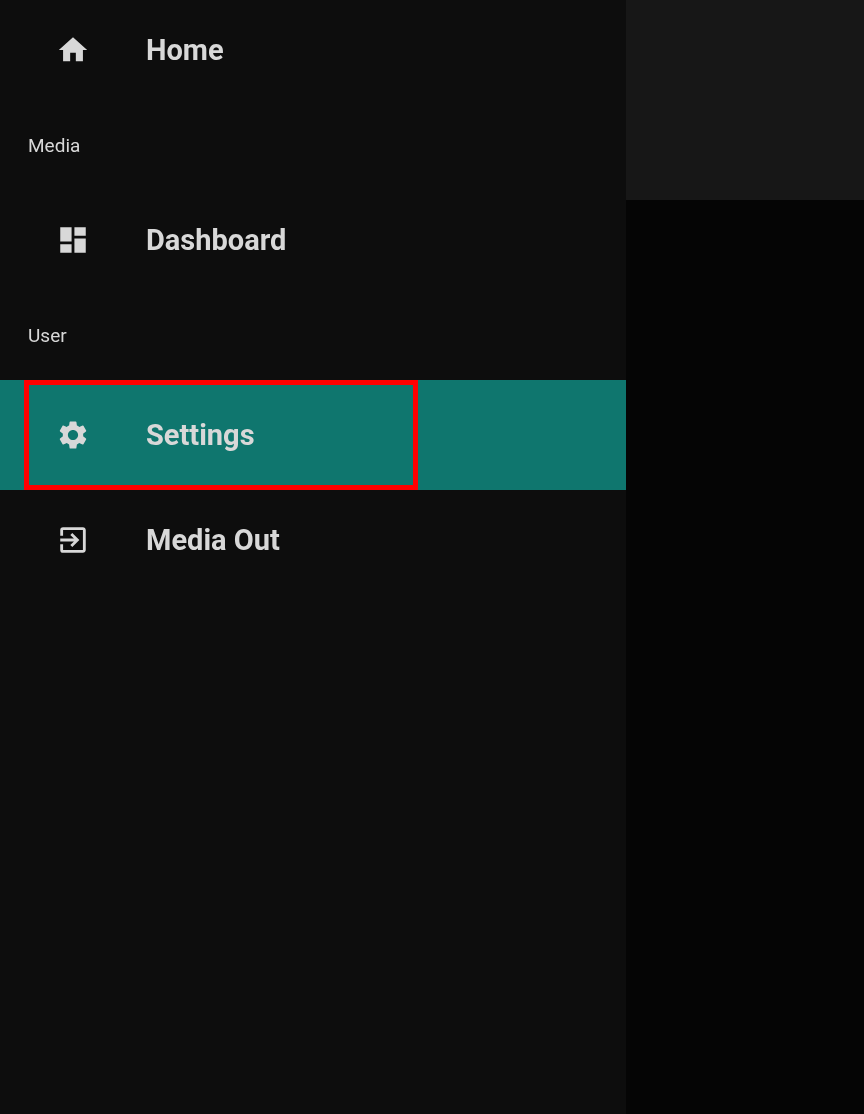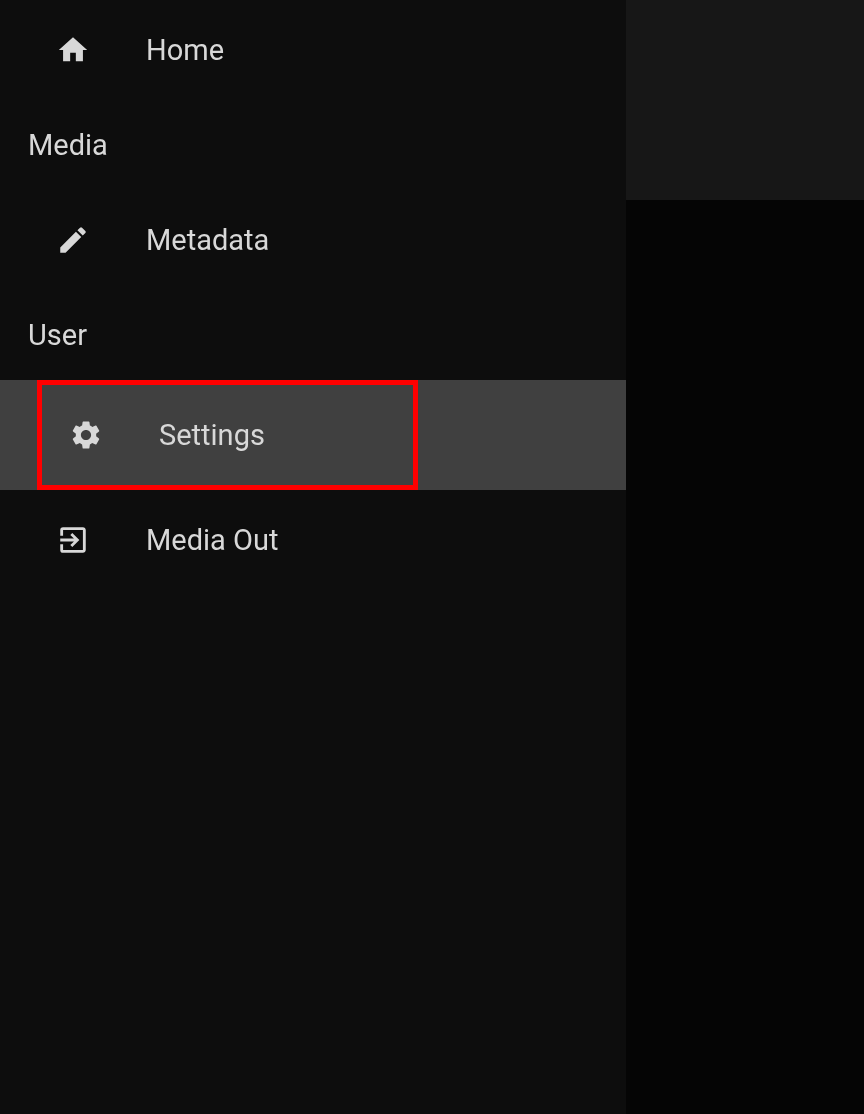--- a/index.html
+++ b/index.html
@@ -50,62 +50,61 @@
       display: flex;
       align-items: center;
       justify-content: center;
       flex-shrink: 0;
       fill: #d8d8d8;
     }
     .nav-label {
       font-size: 29px;
       margin-left: 56px;
       color: #d8d8d8;
-      font-weight: 400;
+      font-weight: 700;
     }
     .section-header {
-      font-size: 29px;
+      font-size: 19px;
       color: #d8d8d8;
       padding-left: 28px;
       height: 90px;
       display: flex;
       align-items: center;
       font-weight: 400;
     }
     .settings-wrapper {
-      background: #404040;
-      padding-left: 13px;
+      background: #0f766e;
     }
   </style>
 </head>
 <body>
 
 <div class="sidebar">
 
   <div class="nav-item">
     <span class="nav-icon">
       <svg viewBox="0 0 24 24" width="34" height="34">
           <path d="M10 20v-6h4v6h5v-8h3L12 3 2 12h3v8z"></path>
         </svg>
     </span>
     <span class="nav-label">Home</span>
   </div>
 
   <div class="section-header">Media</div>
 
 
-
   <div class="nav-item">
     <span class="nav-icon">
       <svg viewBox="0 0 24 24" width="34" height="34">
-          <path d="M3 17.25V21h3.75L17.81 9.94l-3.75-3.75L3 17.25zM20.71 7.04a.996.996 0 000-1.41l-2.34-2.34a.996.996 0 00-1.41 0l-1.83 1.83 3.75 3.75 1.83-1.83z"></path>
+          <path d="M3 13h8V3H3v10zm0 8h8v-6H3v6zm10 0h8V11h-8v10zm0-18v6h8V3h-8z"></path>
         </svg>
     </span>
-    <span class="nav-label">Metadata</span>
+    <span class="nav-label">Dashboard</span>
   </div>
+
 
   <div class="section-header">User</div>
 
   <div class="settings-wrapper">
     <div class="nav-item highlighted">
       <span class="nav-icon">
         <svg viewBox="0 0 24 24" width="34" height="34">
             <path d="M19.14 12.94c.04-.3.06-.61.06-.94 0-.32-.02-.64-.07-.94l2.03-1.58a.49.49 0 00.12-.61l-1.92-3.32a.488.488 0 00-.59-.22l-2.39.96c-.5-.38-1.03-.7-1.62-.94l-.36-2.54a.484.484 0 00-.48-.41h-3.84c-.24 0-.43.17-.47.41l-.36 2.54c-.59.24-1.13.57-1.62.94l-2.39-.96c-.22-.08-.47 0-.59.22L2.74 8.87c-.12.21-.08.47.12.61l2.03 1.58c-.05.3-.09.63-.09.94s.02.64.07.94l-2.03 1.58a.49.49 0 00-.12.61l1.92 3.32c.12.22.37.29.59.22l2.39-.96c.5.38 1.03.7 1.62.94l.36 2.54c.05.24.24.41.48.41h3.84c.24 0 .44-.17.47-.41l.36-2.54c.59-.24 1.13-.56 1.62-.94l2.39.96c.22.08.47 0 .59-.22l1.92-3.32c.12-.22.07-.47-.12-.61l-2.01-1.58zM12 15.6c-1.98 0-3.6-1.62-3.6-3.6s1.62-3.6 3.6-3.6 3.6 1.62 3.6 3.6-1.62 3.6-3.6 3.6z"></path>
           </svg>
       </span>

